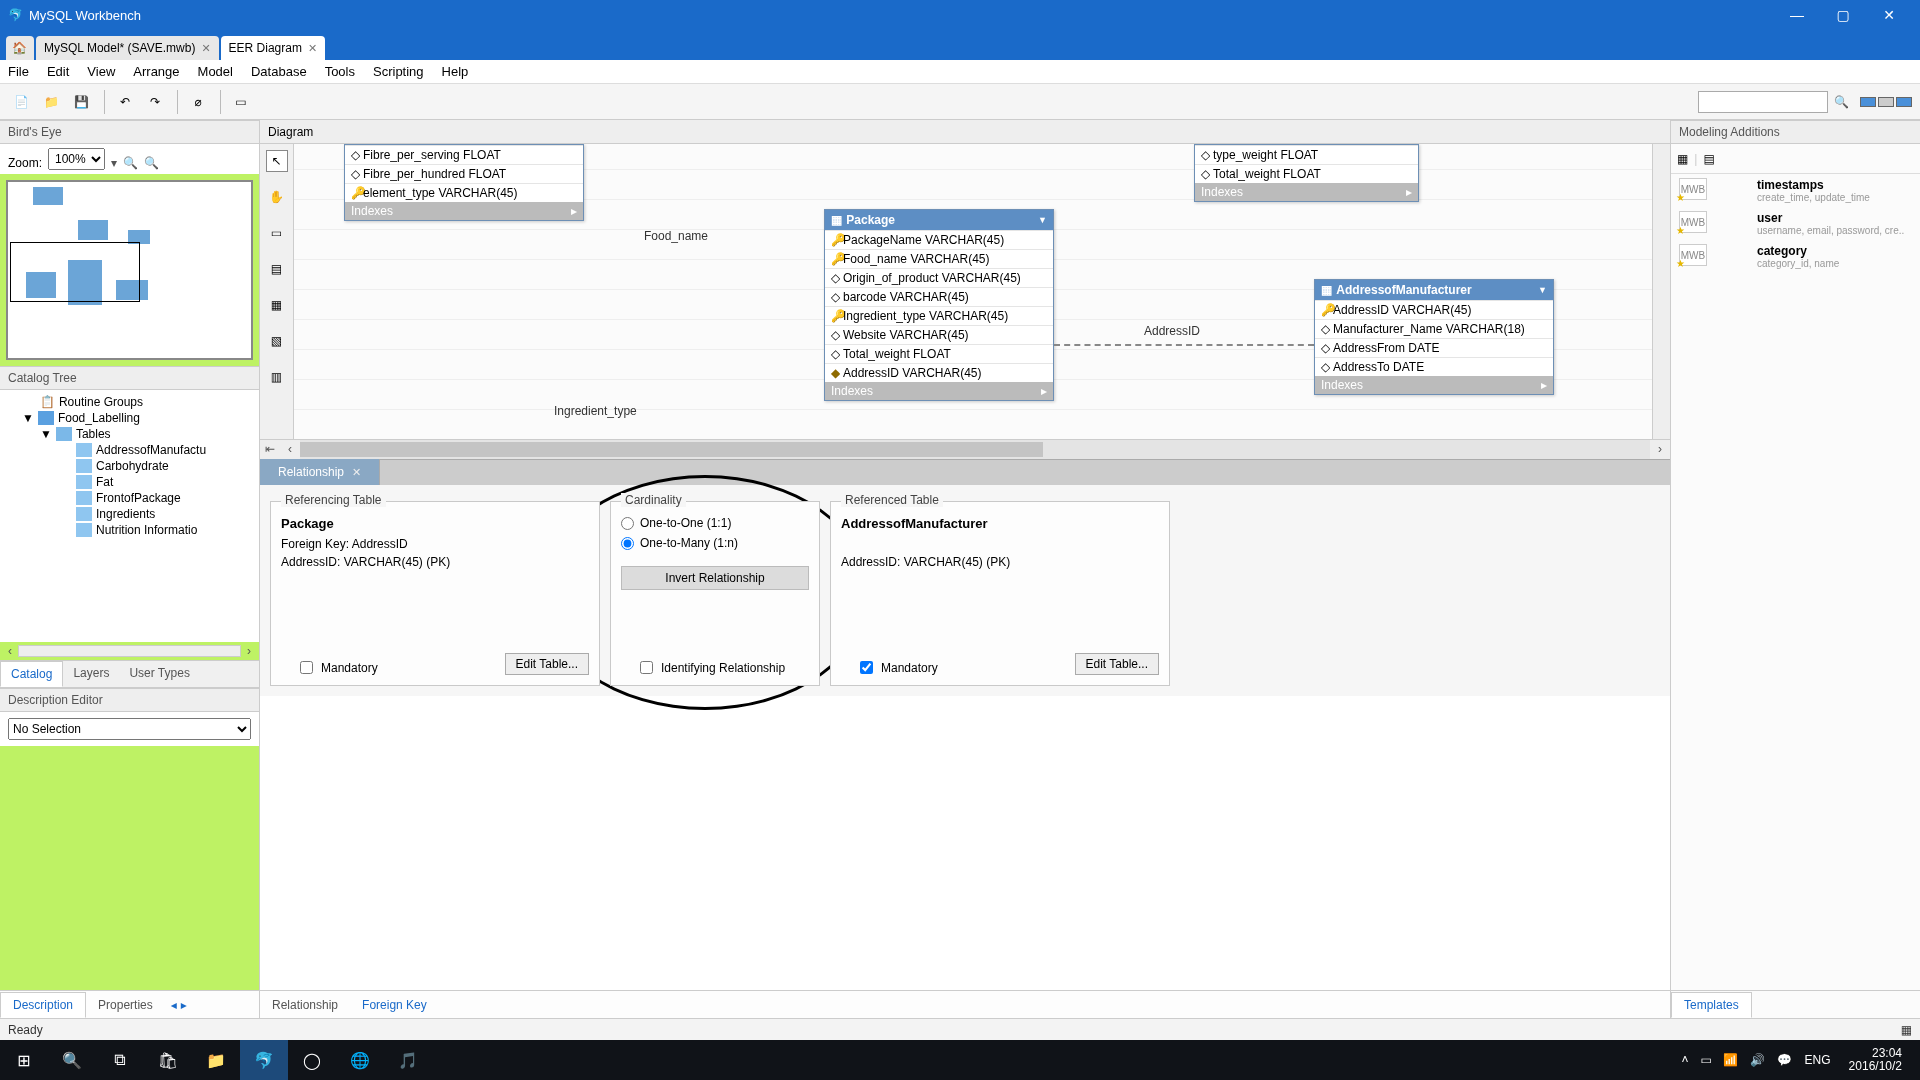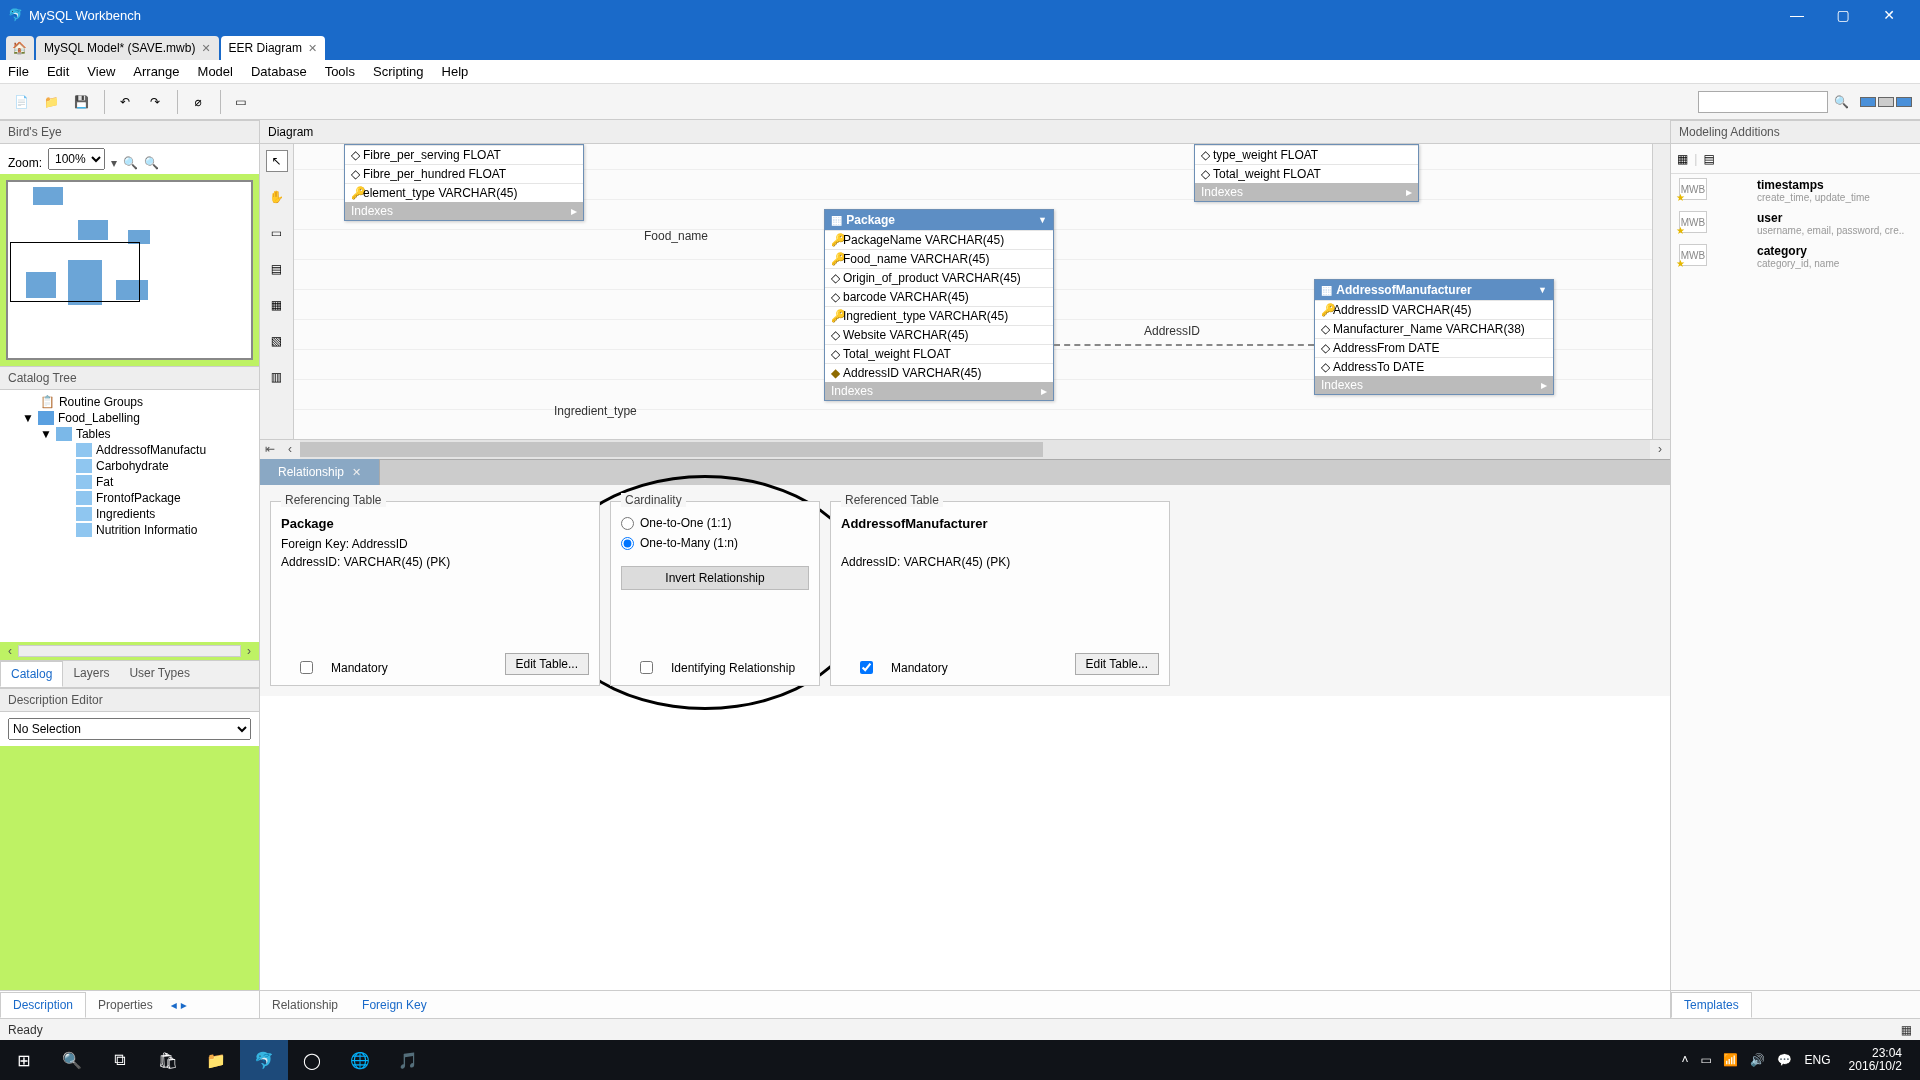--- a/index.html
+++ b/index.html
@@ -97,21 +97,21 @@
 
 
 .rel-editor { flex: 0 0 auto; background:#f6f6f6; padding:16px 10px 10px 10px; display:flex; gap:10px; align-items:flex-start; position:relative;}
 .grp { border:1px solid #c9c9c9; background:#fdfdfd; padding:14px 10px 10px 10px; position:relative;}
 .grp .legend { position:absolute; top:-9px; left:10px; background:#f6f6f6; padding:0 4px; font-size:12px; color:#444;}
 .grp1 { width: 330px; height: 185px; }
 .grp2 { width: 210px; height: 185px; display:flex; flex-direction:column;}
 .grp3 { width: 340px; height: 185px; }
 .tbl-name { font-weight:bold; font-size:13px; margin-bottom:6px;}
 .info { font-size:12px; margin-bottom:4px;}
-.chk-row { margin-top:auto; display:flex; align-items:center; gap:18px;padding-left:19px;}
+.chk-row { margin-top:auto; display:flex; align-items:center; gap:8px;padding-left:19px;}
 .btn { border:1px solid #aaa; background:#eee; padding:3px 10px; font-size:12px;}
 .radio-row { display:flex; align-items:flex-end; gap:6px; margin-bottom:6px;}
 .invert-btn { border:1px solid #bbb; background:#dcdcdc; padding:4px 0; text-align:center; font-size:12px; margin-top:10px;}
 .grp-bot { display:flex; justify-content:space-between; align-items:center; margin-top:auto;}
 
 
 .anno { position:absolute; border:3px solid #000; border-radius:50%/50%; pointer-events:none; }
 
 
 .bottomtabs { display:flex; align-items:center; height:28px; border-top:1px solid #ccc; background:#fdfdfd;}
@@ -403,21 +403,21 @@
               <span class="ticon">▦</span>
               <span>AddressofManufacturer</span>
               <span class="drop">▼</span>
             </div>
           <div class="row">
               <span class="key key-y">🔑</span>
               <span>AddressID VARCHAR(45)</span>
             </div>
           <div class="row">
               <span class="key">◇</span>
-              <span>Manufacturer_Name VARCHAR(38)</span>
+              <span>Manufacturer_Name VARCHAR(18)</span>
             </div>
           <div class="row">
               <span class="key">◇</span>
               <span>AddressFrom DATE</span>
             </div>
           <div class="row">
               <span class="key">◇</span>
               <span>AddressTo DATE</span>
             </div>
           <div class="idx">

